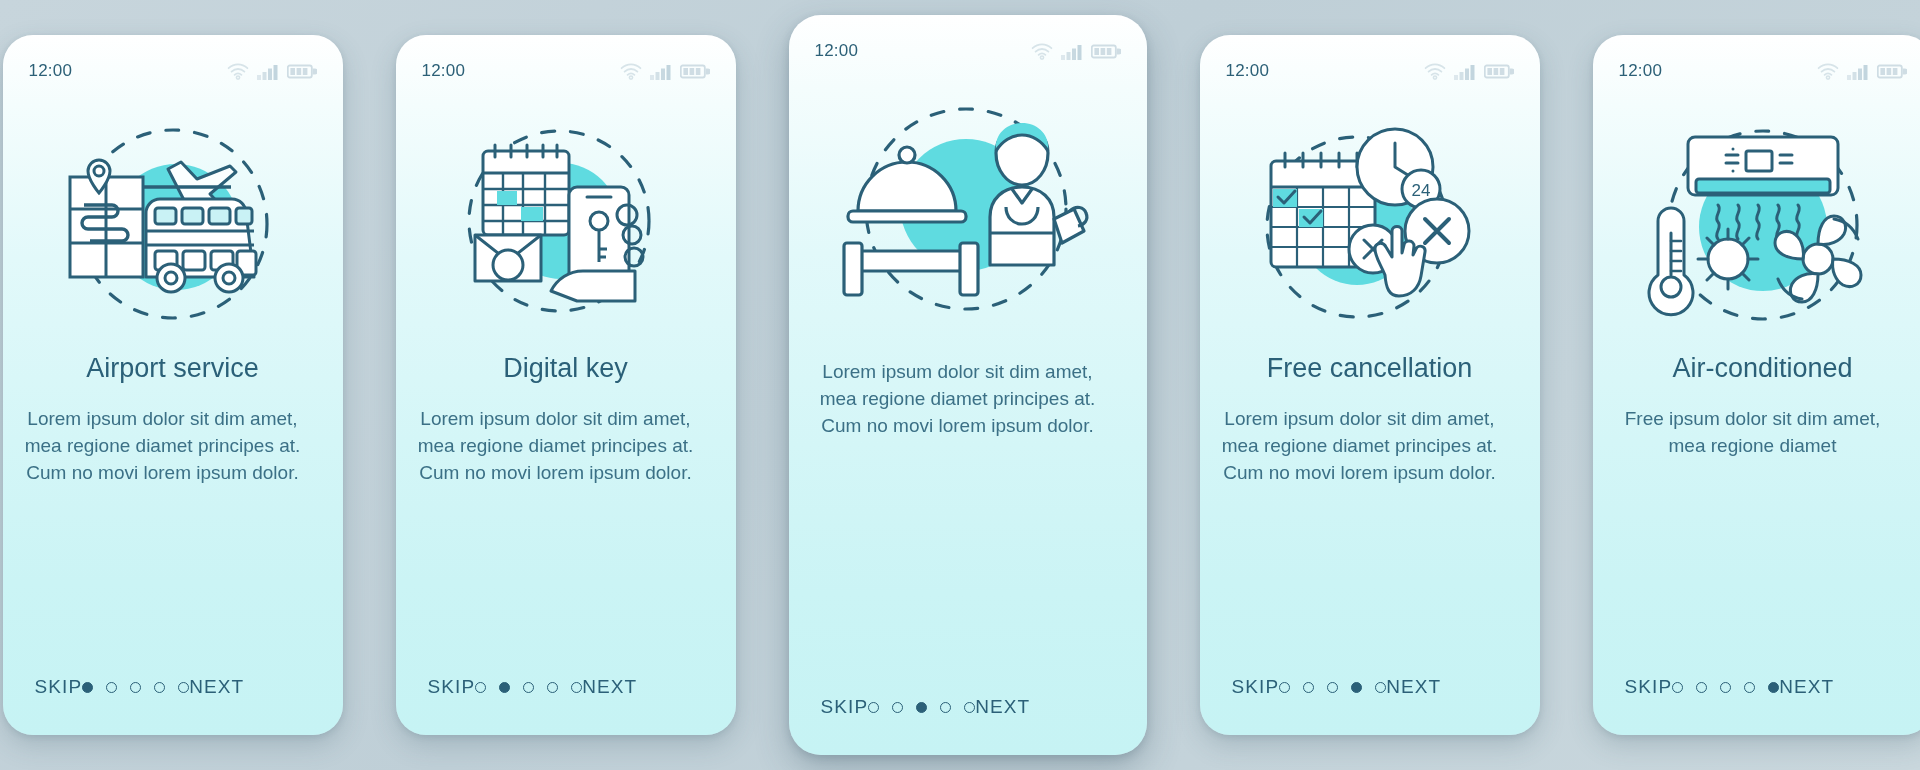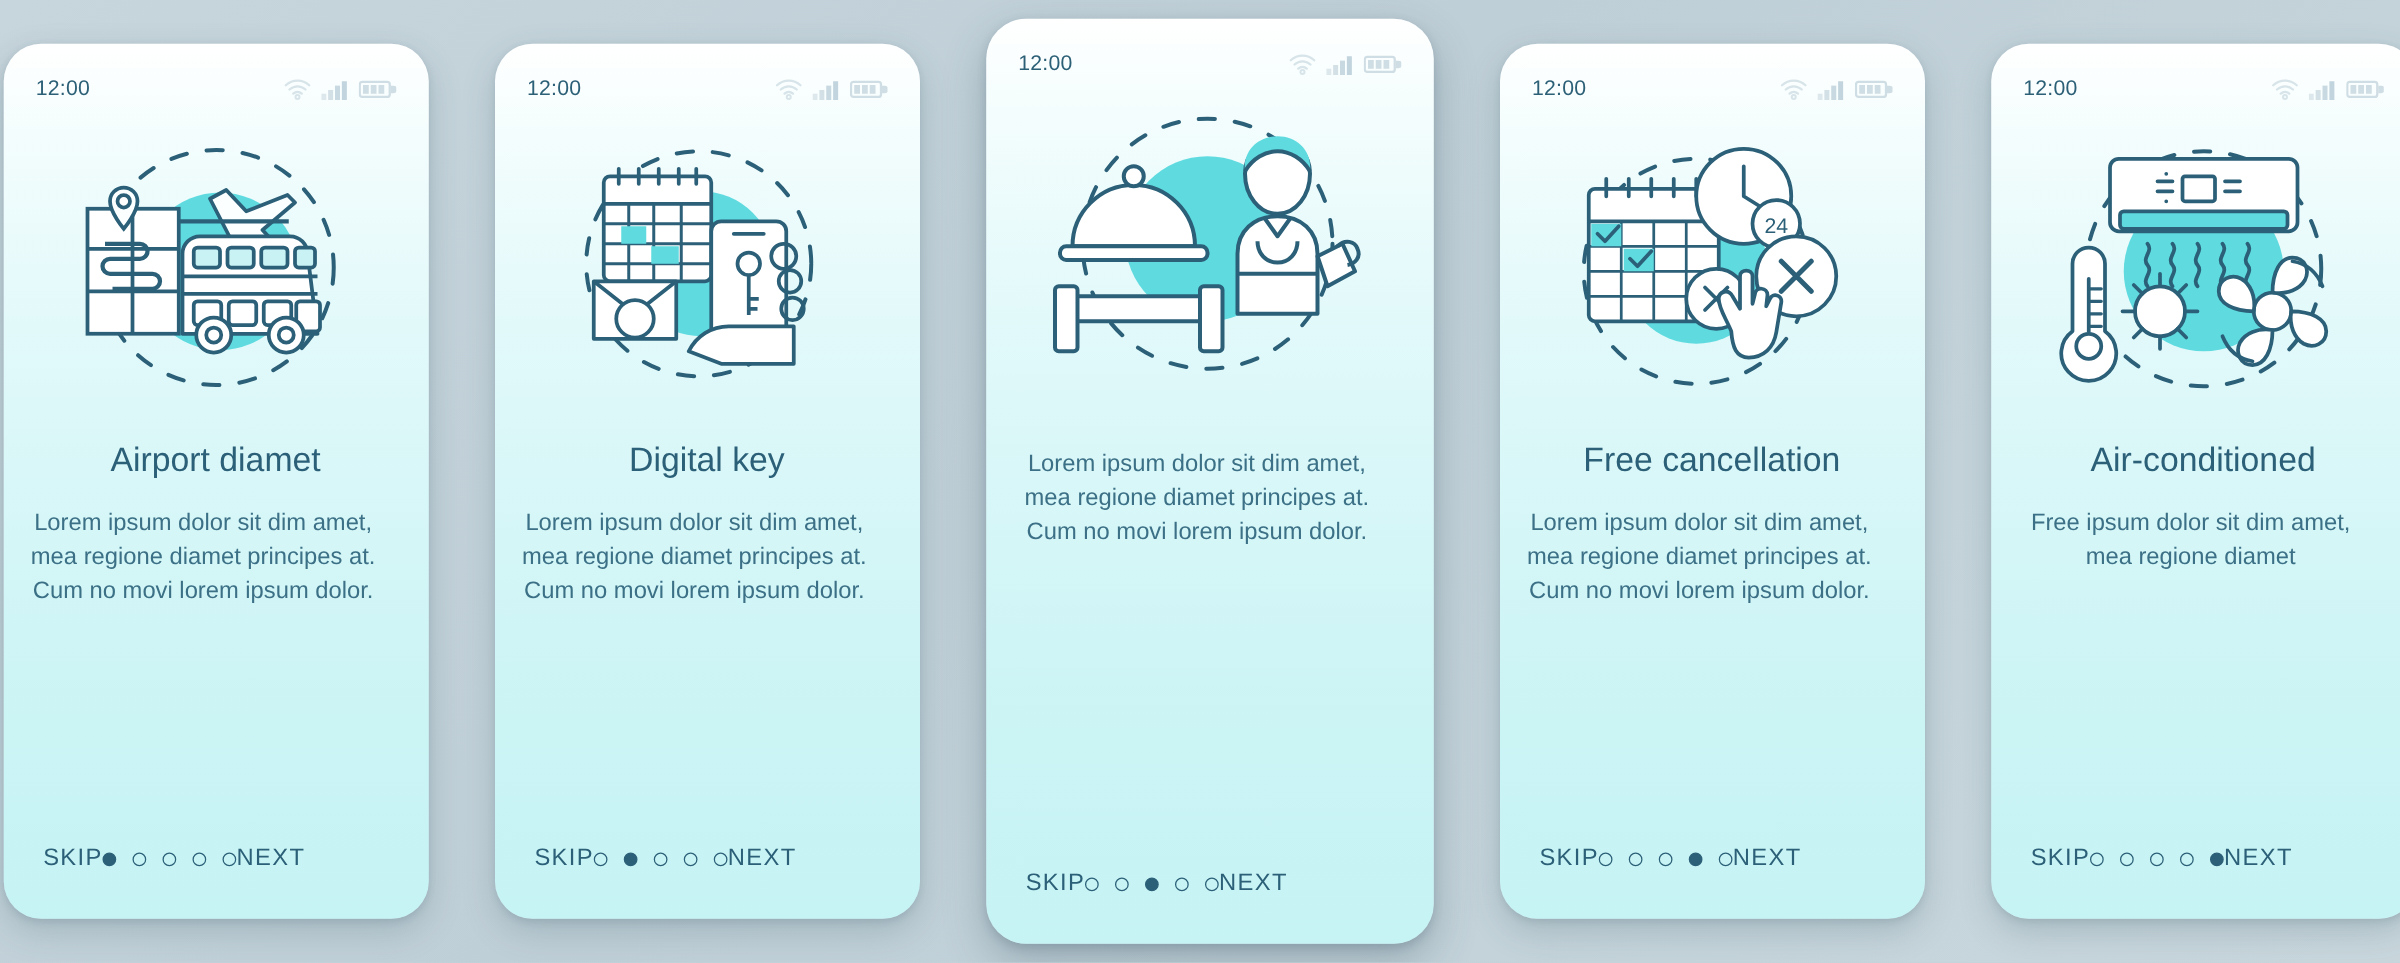--- a/index.html
+++ b/index.html
@@ -68,21 +68,21 @@
     align-items: flex-end;
     gap: 8px;
   }
   .status-icons svg { display: block; }
 
   
   .illo {
     flex: 0 0 auto;
     height: 250px;
     display: flex;
-    align-items: flex-start;
+    align-items: flex-end;
     justify-content: center;
     padding-top: 10px;
   }
   .phone.tall .illo { height: 268px; }
   .illo svg { display: block; }
 
   
   .title {
     flex: 0 0 auto;
     text-align: center;
@@ -222,21 +222,21 @@
       <rect x="189" y="142" width="19" height="24" rx="3"></rect>
     </g>
     <circle cx="123" cy="169" r="14" fill="#ffffff"></circle>
     <circle cx="123" cy="169" r="6" fill="#ffffff"></circle>
     <circle cx="181" cy="169" r="14" fill="#ffffff"></circle>
     <circle cx="181" cy="169" r="6" fill="#ffffff"></circle>
   </g>
 </svg>
     </div>
 
-    <div class="title">Airport diamet</div>
+    <div class="title">Airport service</div>
 
     <div class="desc">Lorem ipsum dolor sit dim amet, mea regione diamet principes at. Cum no movi lorem ipsum dolor.</div>
 
     <div class="spacer"></div>
 
     <div class="footer">
       <button class="navbtn">SKIP</button>
       <span class="dots">
           <span class="dot active"></span>
           <span class="dot"></span>

